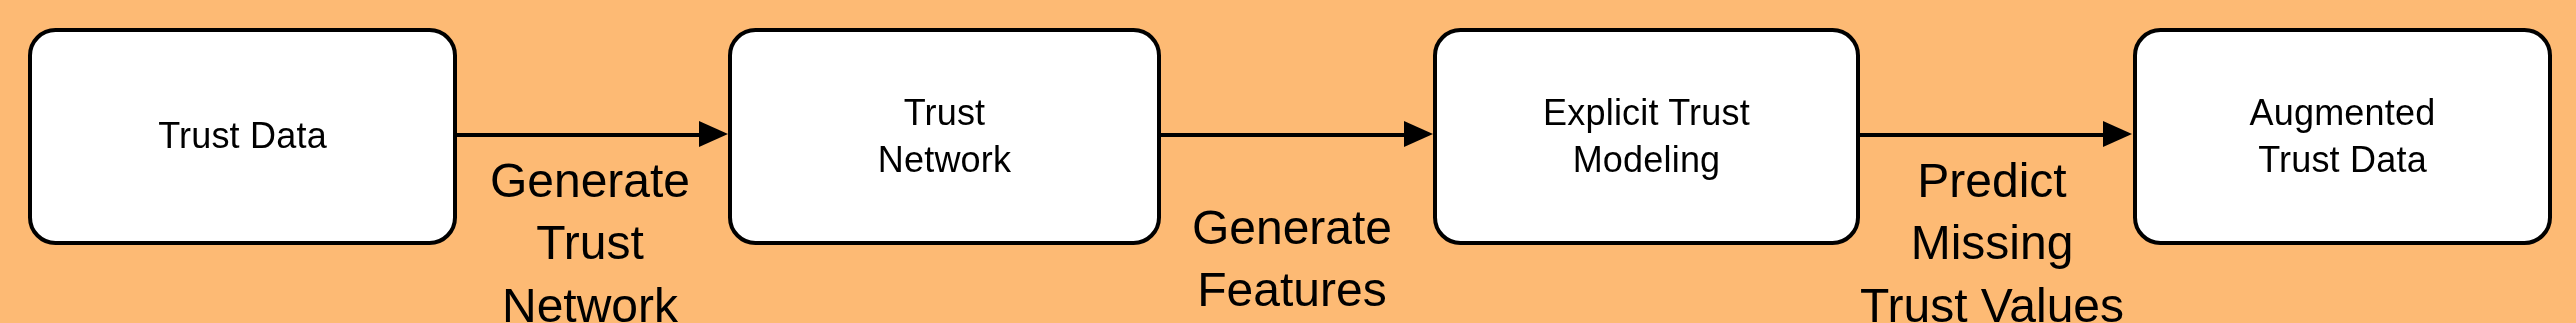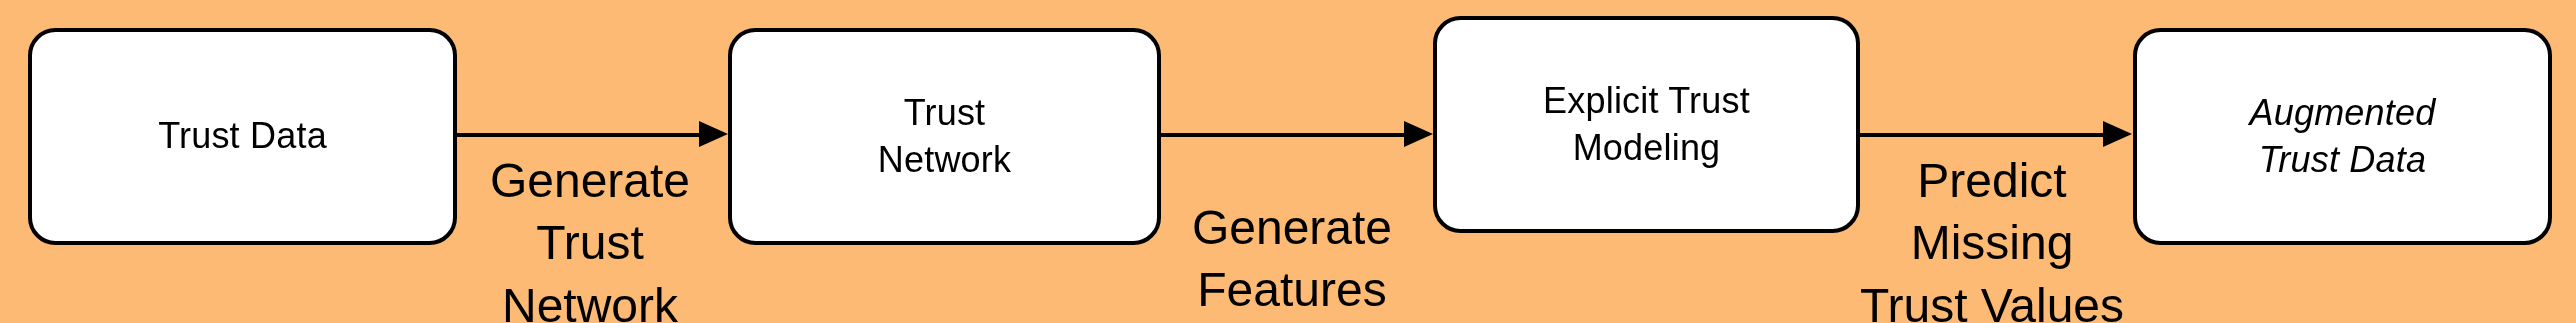--- a/index.html
+++ b/index.html
@@ -74,27 +74,27 @@
 
   <div class="node-box" id="node-0" style="left: 28px; top: 28px; width: 429px; height: 217px; border-color: rgb(0, 0, 0);">
     <span class="node-label" style="color: rgb(0, 0, 0);">Trust Data</span>
   </div>
 
   <div class="node-box" id="node-1" style="left: 728px; top: 28px; width: 433px; height: 217px; border-color: rgb(0, 0, 0);">
     <span class="node-label" style="color: rgb(0, 0, 0);">Trust
 Network</span>
   </div>
 
-  <div class="node-box" id="node-2" style="left: 1433px; top: 16px; width: 427px; height: 217px; border-color: rgb(0, 0, 0);">
+  <div class="node-box" id="node-2" style="left: 1433px; top: 28px; width: 427px; height: 217px; border-color: rgb(0, 0, 0);">
     <span class="node-label" style="color: rgb(0, 0, 0);">Explicit Trust
 Modeling</span>
   </div>
 
   <div class="node-box" id="node-3" style="left: 2133px; top: 28px; width: 419px; height: 217px; border-color: rgb(0, 0, 0);">
-    <span class="node-label" style="color: rgb(0, 0, 0); font-style: italic;">Augmented
+    <span class="node-label" style="color: rgb(0, 0, 0);">Augmented
 Trust Data</span>
   </div>
 
   <div class="edge" id="edge-0" style="left: 457px; top: 133px; width: 271px;">
     <div class="edge-line" style="width: 247px; background: rgb(0, 0, 0);"></div>
     <div class="edge-head" style="left: 242px; border-left-color: rgb(0, 0, 0);"></div>
   </div>
   <div class="edge-label" id="edge-label-0" style="left: 590px; top: 150px; color: rgb(0, 0, 0);">Generate
 Trust
 Network</div>

